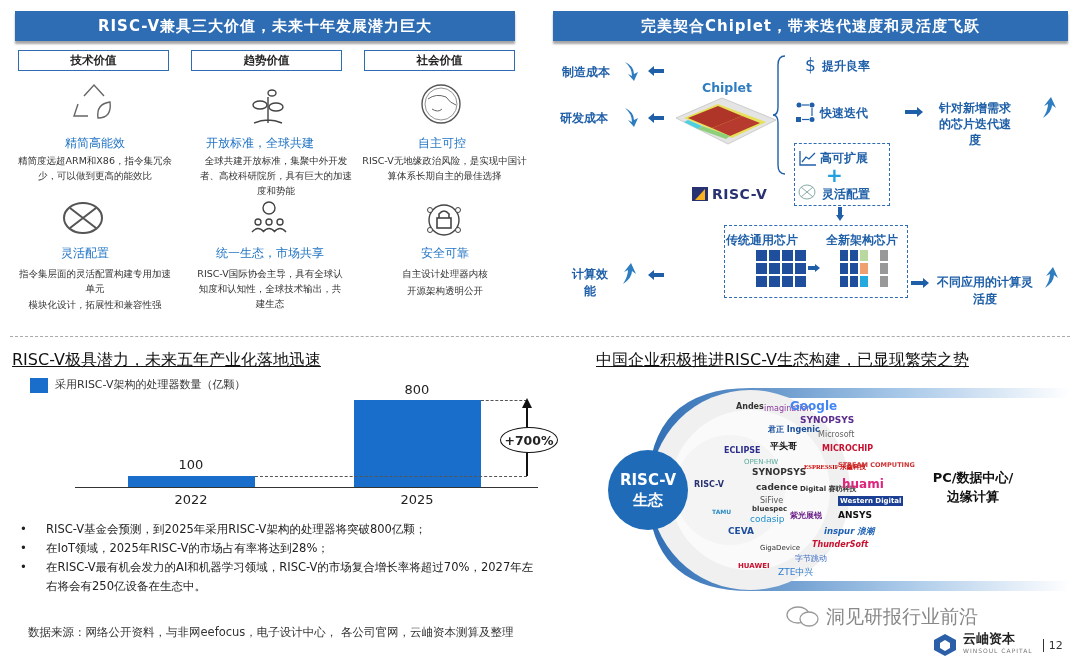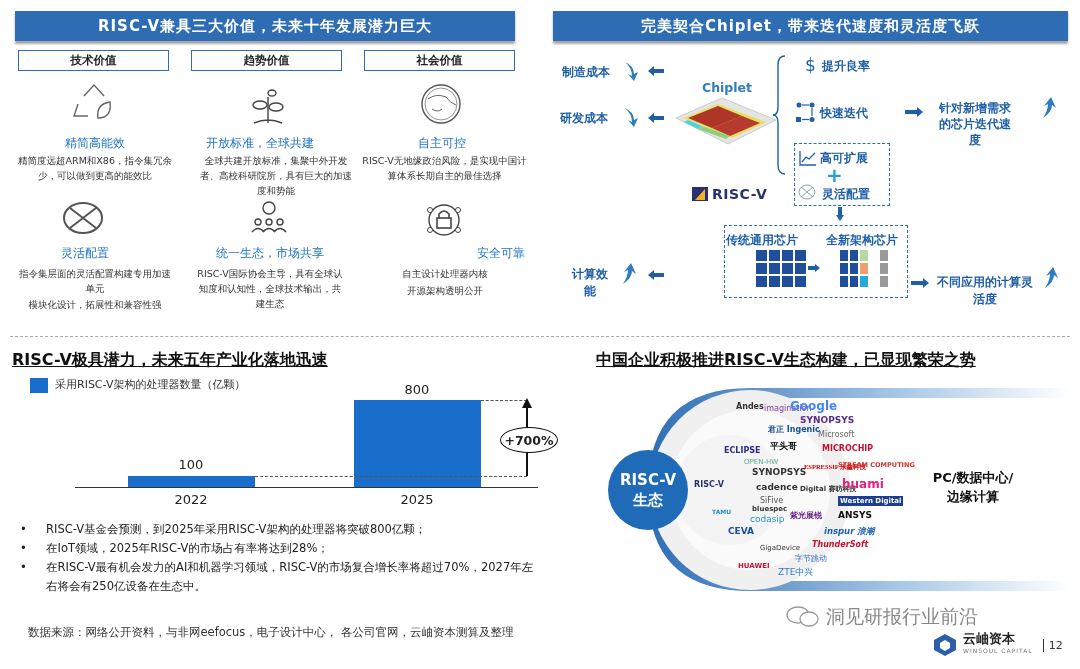--- a/index.html
+++ b/index.html
@@ -23,21 +23,21 @@
   .icon { position: absolute; }
 
   
   .blue-label { position: absolute; color: #1f5fa8; font-weight: bold; font-size: 12px; }
   .blue-label.big { font-size: 12.5px; }
   .dashed { position: absolute; border: 1.5px dashed #2e6db4; }
   .grid { position: absolute; display: grid; gap: 2px; }
   .cell { width: 11px; height: 11px; background: #1f4e9c; }
 
   
-  .sec-title { position: absolute; font-size: 16px; font-weight: bold; text-decoration: underline; color: #111; }
+  .sec-title { position: absolute; font-size: 16px; font-weight: normal; text-decoration: underline; color: #111; }
   .legend-swatch { position: absolute; left: 30px; top: 378px; width: 18px; height: 15px; background: #1a6ecb; }
   .legend-text { position: absolute; left: 55px; top: 377px; font-size: 11px; color: #333; }
   .bar { position: absolute; background: #1a6ecb; }
   .bar-label { position: absolute; font-size: 13px; color: #222; text-align: center; width: 80px; }
   .axis-label { position: absolute; font-size: 13px; color: #222; text-align: center; width: 80px; }
   .dotline { position: absolute; border-top: 1px dashed #555; height: 0; }
 
   .bullets { position: absolute; left: 18px; top: 520px; font-size: 11.5px; line-height: 19px; color: #222; }
   .bullets li { list-style: none; position: relative; padding-left: 28px; }
   .bullets li::before { content: "•"; position: absolute; left: 2px; }
@@ -97,21 +97,21 @@
 <div class="col-text" style="left:362px;top:153px;width:165px;">RISC-V无地缘政治风险，是实现中国计算体系长期自主的最佳选择</div>
 <svg class="icon" style="left:425px;top:202px;" width="38" height="36" viewBox="0 0 38 36">
   <circle cx="19" cy="18" r="15" fill="none" stroke="#444" stroke-width="1.4"></circle>
   <rect x="12" y="16" width="14" height="10" fill="none" stroke="#444" stroke-width="1.6"></rect>
   <path d="M14 16 V12 Q19 6 24 12 V16" fill="none" stroke="#444" stroke-width="1.6"></path>
   <circle cx="5" cy="8" r="2.5" fill="#fff" stroke="#444"></circle>
     <circle cx="33" cy="8" r="2.5" fill="#fff" stroke="#444"></circle>
   <circle cx="5" cy="28" r="2.5" fill="#fff" stroke="#444"></circle>
     <circle cx="33" cy="28" r="2.5" fill="#fff" stroke="#444"></circle>
 </svg>
-<div class="col-title" style="left:365px;top:245px;text-align:right;">安全可靠</div>
+<div class="col-title" style="left:365px;top:245px;">安全可靠</div>
 <div class="col-text" style="left:365px;top:266px;width:160px;">自主设计处理器内核</div>
 <div class="col-text" style="left:365px;top:283px;width:160px;">开源架构透明公开</div>
 
 <div id="banner-right" class="banner">完美契合Chiplet，带来迭代速度和灵活度飞跃</div>
 
 <div class="blue-label" style="left:562px;top:64px;">制造成本</div>
 <div class="blue-label" style="left:560px;top:110px;">研发成本</div>
 <svg class="icon" style="left:622px;top:60px;" width="18" height="22" viewBox="0 0 18 22">
     <path d="M3 2 Q10 8 10 16 L6 14 L12 21 L16 12 L12 14 Q12 6 3 2Z" fill="#2e7dc0"></path>
   </svg>

